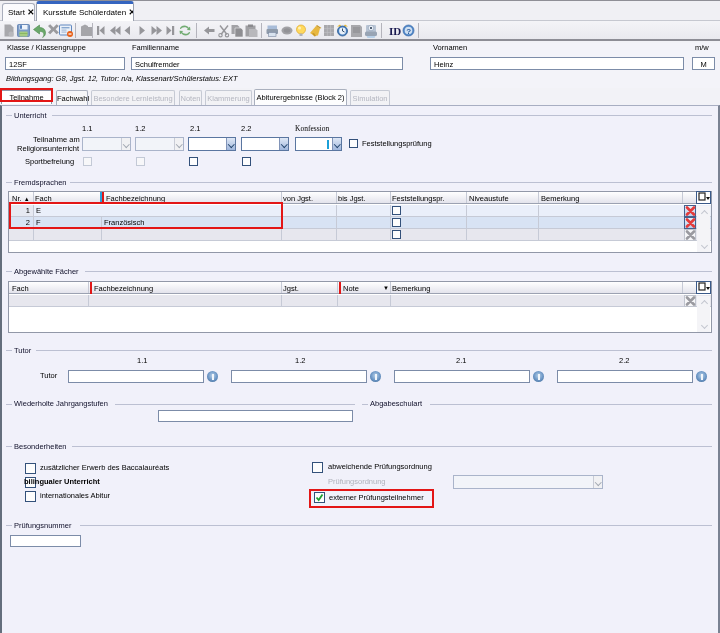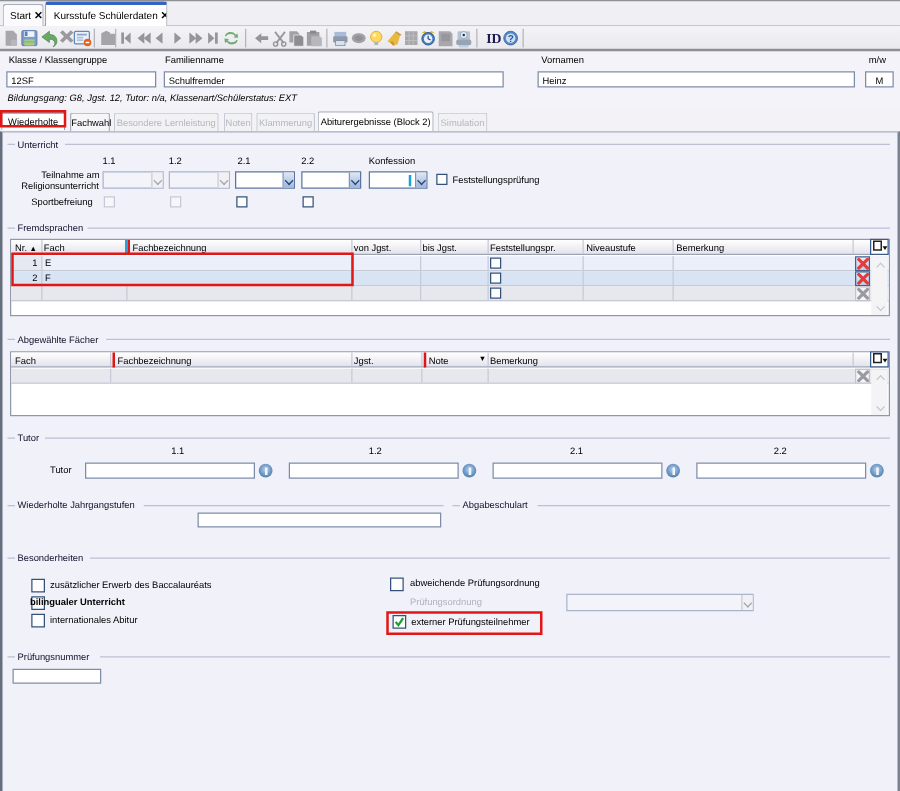--- a/index.html
+++ b/index.html
@@ -175,38 +175,38 @@
 <div class="flabel" style="left:7px; top:44px;">Klasse / Klassengruppe</div>
 <div class="flabel" style="left:132px; top:44px;">Familienname</div>
 <div class="flabel" style="left:433px; top:44px;">Vornamen</div>
 <div class="flabel" style="left:695px; top:44px;">m/w</div>
 <div class="finput" style="left:5px; top:57px; width:120px;">12SF</div>
 <div class="finput" style="left:131px; top:57px; width:272px;">Schulfremder</div>
 <div class="finput" style="left:430px; top:57px; width:254px;">Heinz</div>
 <div class="finput" style="left:692px; top:57px; width:23px; text-align:center; padding-left:0;">M</div>
 <div class="flabel" style="left:6px; top:74.5px; font-style:italic;">Bildungsgang: G8, Jgst. 12, Tutor: n/a, Klassenart/Schülerstatus: EXT</div>
 
-<div class="tab2 act" style="left:1px; top:89px; width:51px;">Wiederholte</div>
+<div class="tab2 act" style="left:1px; top:89px; width:51px;">Teilnahme</div>
 <div class="tab2" style="left:56px; top:90px; width:32px;">Fachwahl</div>
 <div class="tab2 dis" style="left:91px; top:90px; width:84px;">Besondere Lernleistung</div>
 <div class="tab2 dis" style="left:179px; top:90px; width:23px;">Noten</div>
 <div class="tab2 dis" style="left:205px; top:90px; width:47px;">Klammerung</div>
 <div class="tab2" style="left:254px; top:89px; width:93px; height:16px; background:#fdfdfe;">Abiturergebnisse (Block 2)</div>
 <div class="tab2 dis" style="left:350px; top:90px; width:40px;">Simulation</div>
 
 <div id="panel"></div>
 
 <div class="fsline" style="left:6px; top:115px; width:6px;"></div>
 <div class="fslabel" style="left:14px; top:112px;">Unterricht</div>
 <div class="fsline" style="left:52px; top:115px; width:660px;"></div>
 <div class="flabel" style="left:82px; top:125px;">1.1</div>
 <div class="flabel" style="left:135px; top:125px;">1.2</div>
 <div class="flabel" style="left:190px; top:125px;">2.1</div>
 <div class="flabel" style="left:241px; top:125px;">2.2</div>
-<div class="flabel" style="left:295px; top:125px;">Konfession</div>
+<div class="flabel" style="left:295px; top:125px;font-family:Liberation Serif, serif;">Konfession</div>
 <div class="flabel" style="left:33px; top:136px;">Teilnahme am</div>
 <div class="flabel" style="left:17px; top:145px;">Religionsunterricht</div>
 <div class="combo dis" style="left:82px; top:137px; width:49px;">
     <span class="btn"></span>
   </div>
 <div class="combo dis" style="left:135px; top:137px; width:49px;">
     <span class="btn"></span>
   </div>
 <div class="combo" style="left:188px; top:137px; width:48px;">
     <span class="btn"></span>
@@ -259,20 +259,21 @@
     <div class="gcell" style="left:457px; width:72px;"></div>
     <div class="gcell" style="left:529px; width:144px;"></div>
     <div class="cb small" style="left:383px; top:1px;"></div>
     <div class="xbtn" style="left:675px; top:0; width:12px; background:linear-gradient(#e8f0fa,#b8cdea); border:1px solid #44618e;"><svg width="11" height="10" viewBox="0 0 11 10">
           <path d="M2 1.5 L9 8.5 M9 1.5 L2 8.5" stroke="#e43b3b" stroke-width="2.6" stroke-linecap="round"></path>
         </svg></div>
   </div>
   <div class="grow" style="top:25px; background:#d8e3f4;">
     <div class="gcell" style="left:0; width:24px; text-align:right; padding-right:3px; border-left:none;">2</div>
     <div class="gcell" style="left:24px; width:68px;">F</div>
+    <div class="gcell" style="left:92px; width:180px;">Französisch</div>
     <div class="gcell" style="left:272px; width:55px;"></div>
     <div class="gcell" style="left:327px; width:54px;"></div>
     <div class="gcell" style="left:381px; width:76px;"></div>
     <div class="gcell" style="left:457px; width:72px;"></div>
     <div class="gcell" style="left:529px; width:144px;"></div>
     <div class="cb small" style="left:383px; top:1px;"></div>
     <div class="xbtn" style="left:675px; top:0; width:12px; background:linear-gradient(#e8f0fa,#b8cdea); border:1px solid #44618e;"><svg width="11" height="10" viewBox="0 0 11 10">
           <path d="M2 1.5 L9 8.5 M9 1.5 L2 8.5" stroke="#e43b3b" stroke-width="2.6" stroke-linecap="round"></path>
         </svg></div>
   </div>

